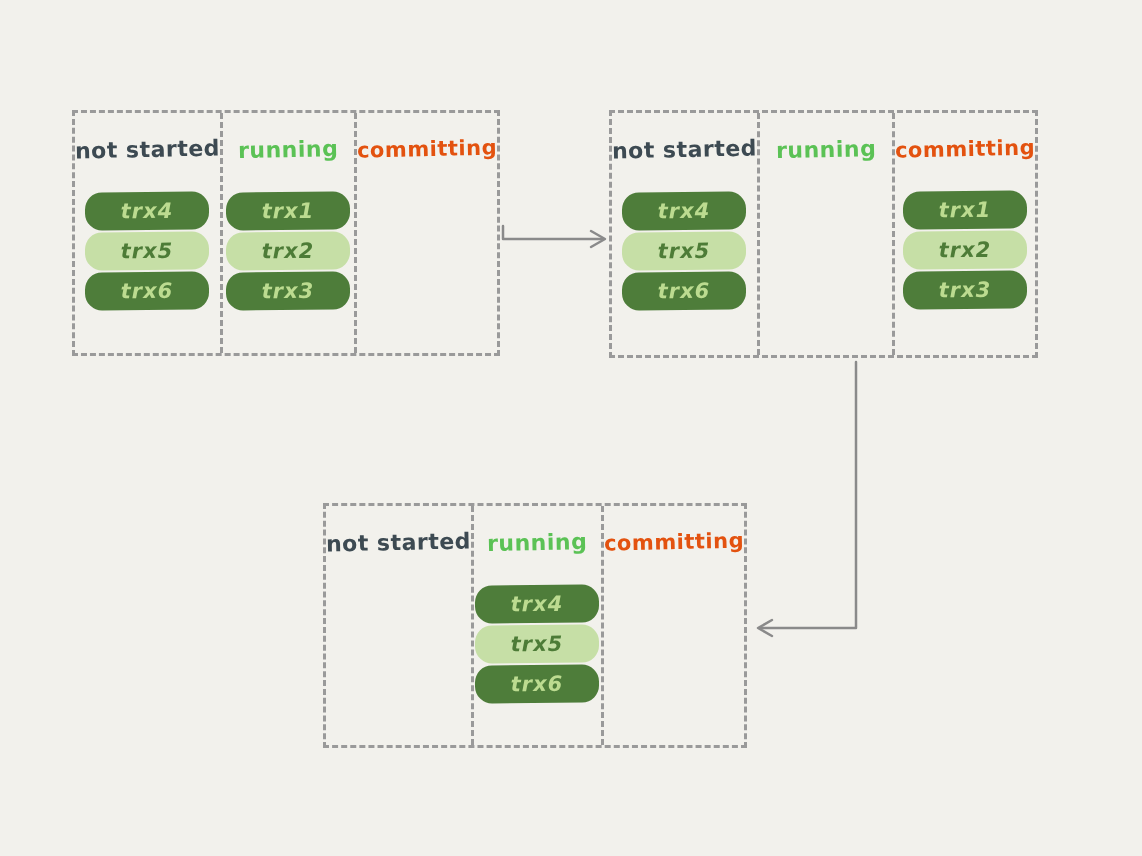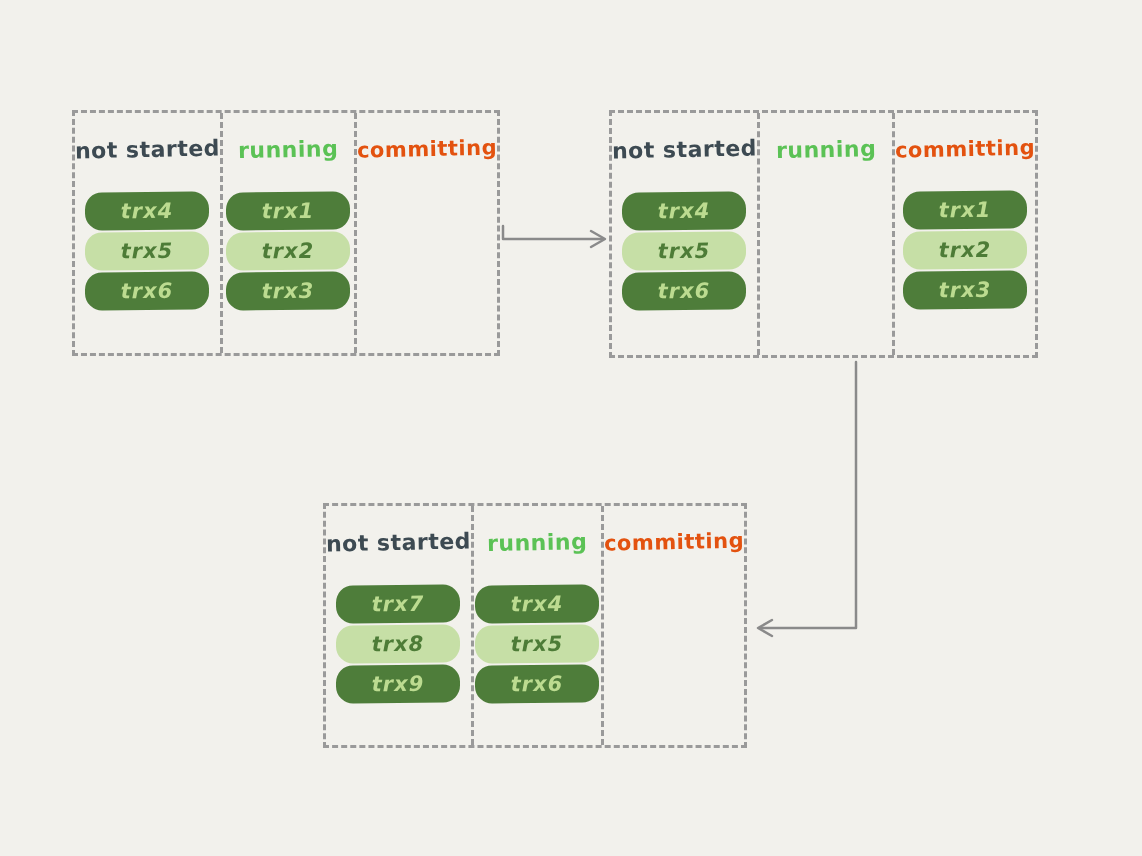--- a/index.html
+++ b/index.html
@@ -127,25 +127,20 @@
         <div class="pill dark">trx1</div>
         <div class="pill light">trx2</div>
         <div class="pill dark">trx3</div>
       </div>
     </div>
   </section>
 
   <section class="stage" style="left:323px; top:503px; width:424px; height:245px;">
     <div class="col">
       <div class="hdr notstarted">not started</div>
-      <div class="pills">
-        <div class="pill dark">trx7</div>
-        <div class="pill light">trx8</div>
-        <div class="pill dark">trx9</div>
-      </div>
     </div>
     <div class="col">
       <div class="hdr running">running</div>
       <div class="pills">
         <div class="pill dark">trx4</div>
         <div class="pill light">trx5</div>
         <div class="pill dark">trx6</div>
       </div>
     </div>
     <div class="col">

